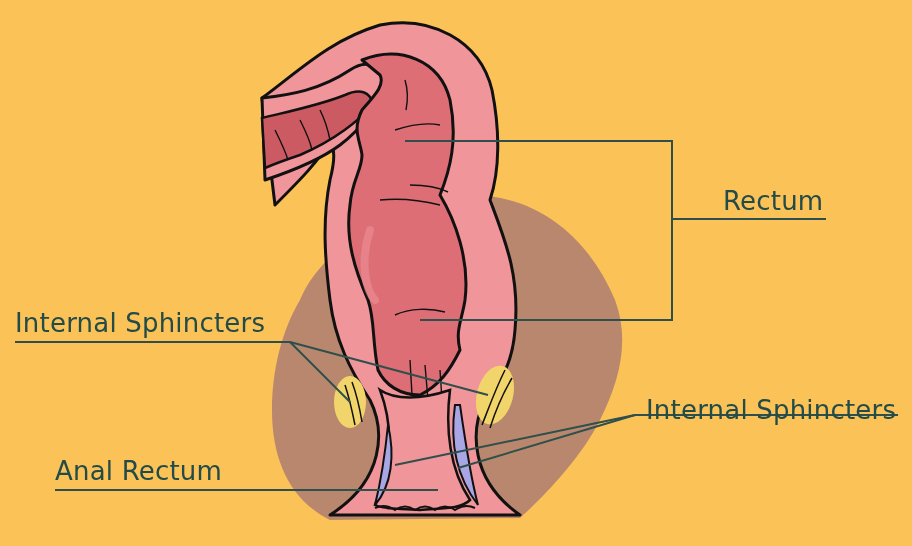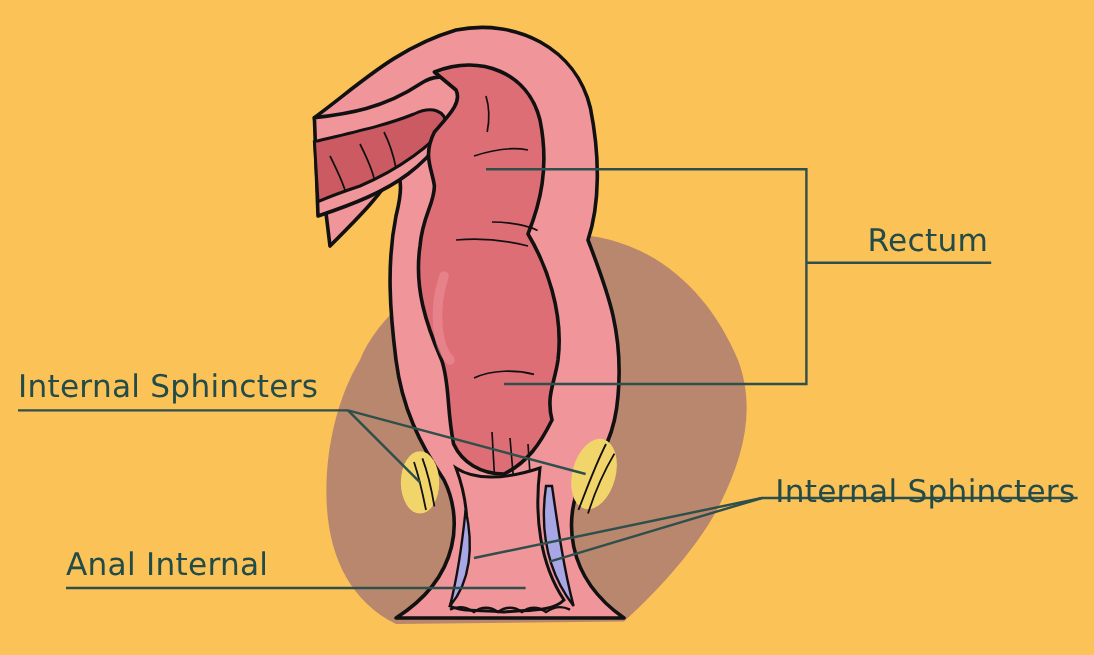--- a/index.html
+++ b/index.html
@@ -69,14 +69,14 @@
       <path d="M 635 415 L 395 465"></path>
       <path d="M 635 415 L 458 468"></path>
 
       <path d="M 55 490 L 438 490"></path>
     </g>
   </svg>
 
   <div class="label" style="left:723px; top:188px;">Rectum</div>
   <div class="label" style="left:15px; top:310px;">Internal Sphincters</div>
   <div class="label" style="left:646px; top:397px;">Internal Sphincters</div>
-  <div class="label" style="left:55px; top:458px;">Anal Internal</div>
+  <div class="label" style="left:55px; top:458px;">Anal Rectum</div>
 </div>
 
 </body></html>

